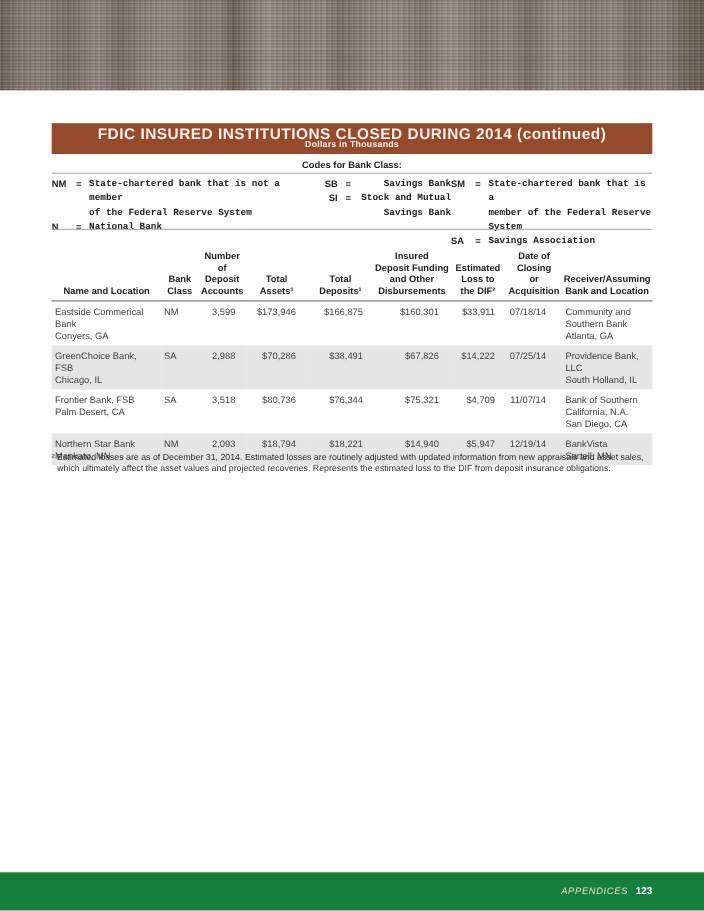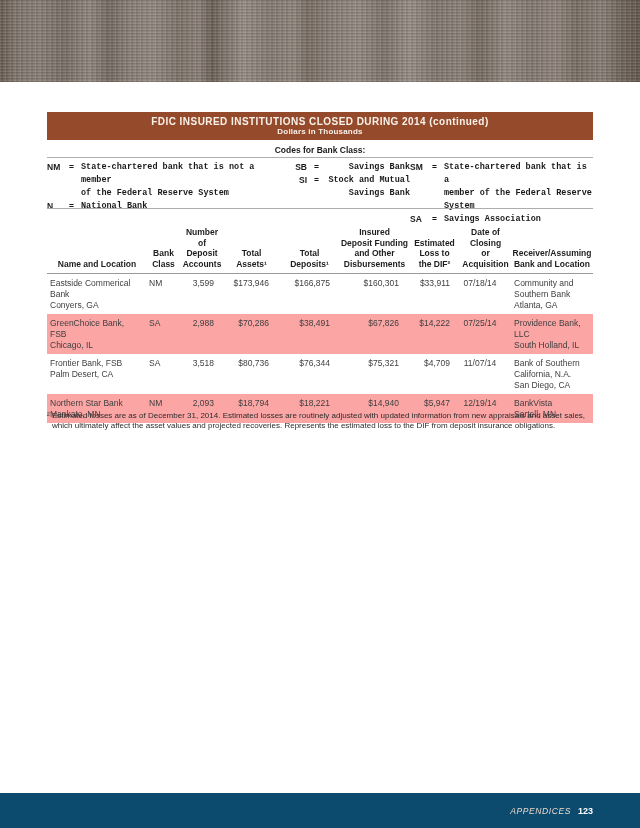--- a/index.html
+++ b/index.html
@@ -35,21 +35,21 @@
     position: absolute;
     top: 112px; left: 47px;
     width: 546px; height: 28px;
     background: #954A2B;
     color: #F9F1E9;
     text-align: center;
     box-sizing: border-box;
     padding-top: 4px;
   }
   .title-bar .line1 {
-    font-size: 10px;
+    font-size: 14px;
     font-weight: bold;
     letter-spacing: 0.45px;
     line-height: 11px;
   }
   .title-bar .line2 {
     font-size: 8px;
     font-weight: bold;
     letter-spacing: 0.2px;
     line-height: 10px;
   }
@@ -109,21 +109,21 @@
     border-bottom: 1px solid #9b9a98;
     white-space: pre-line;
   }
   .closures-table td {
     font-size: 8.5px;
     color: #3e3e3e;
     vertical-align: top;
     line-height: 11px;
     padding: 4px 0 3px 0;
   }
-  .closures-table tr.shaded { background: #fca5a5; }
+  .closures-table tr.shaded { background: #e5e5e5; }
   .closures-table td.c-name  { text-align: left;  padding-left: 3px;  white-space: pre-line; }
   .closures-table td.c-class { text-align: left;  padding-left: 2px; }
   .closures-table td.c-num   { text-align: right; padding-right: 10px; }
   .closures-table td.c-date  { text-align: center; padding-right: 11px; }
   .closures-table td.c-recv  { text-align: left;  padding-left: 3px;  white-space: pre-line; }
 
   
   .footnotes {
     position: absolute;
     top: 411px; left: 47px;
@@ -136,21 +136,21 @@
     text-indent: -5px;
     padding-left: 5px;
     margin-bottom: 1px;
   }
 
   
   .footer-bar {
     position: absolute;
     top: 793px; left: 0;
     width: 640px; height: 35px;
-    background: #0c4a6e;
+    background: #15803d;
     box-sizing: border-box;
     padding: 7px 47px 0 0;
     text-align: right;
   }
   .footer-section {
     font-size: 8.5px;
     font-style: italic;
     color: #EADACF;
     letter-spacing: 0.6px;
   }

